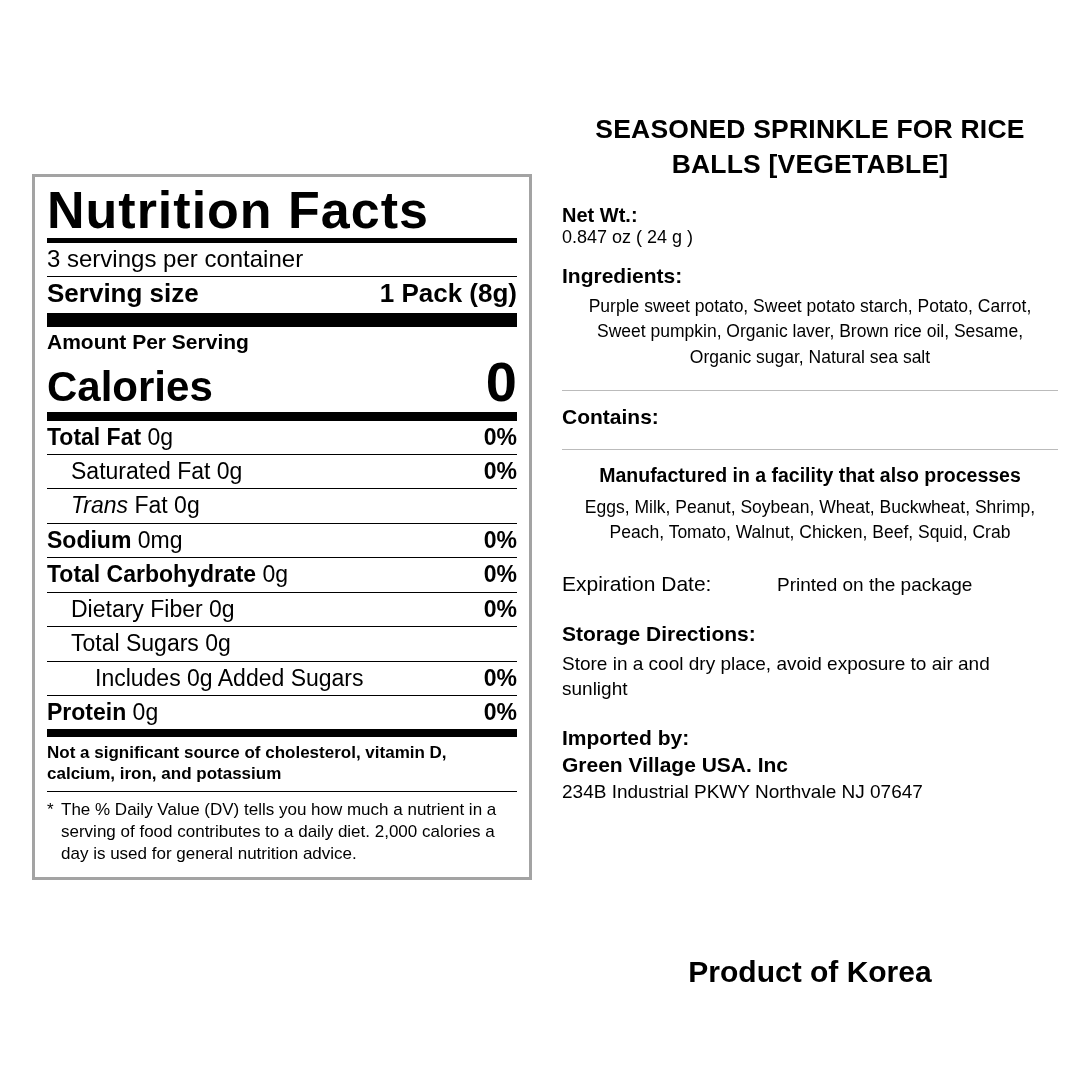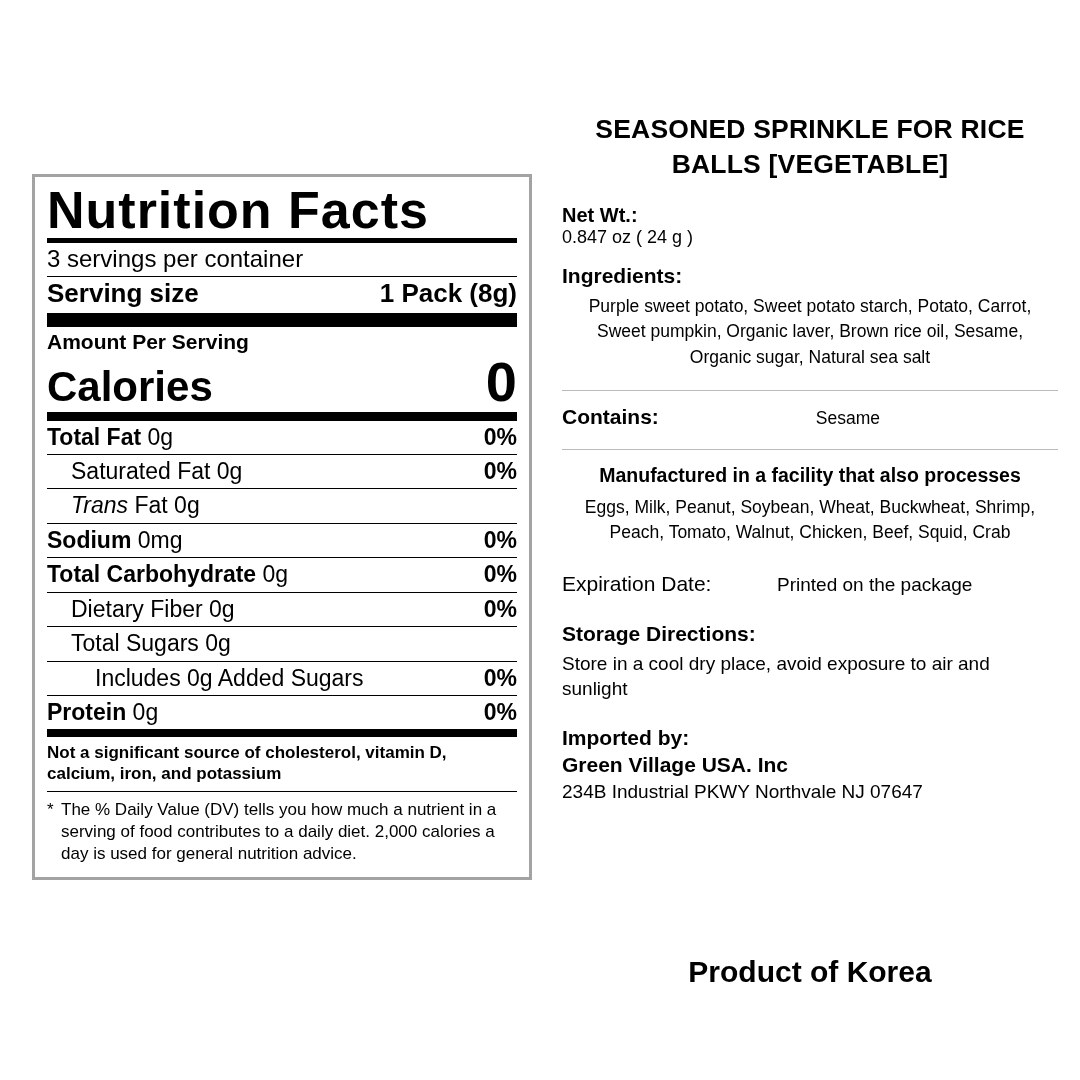--- a/index.html
+++ b/index.html
@@ -332,21 +332,20 @@
     <span class="v">0.847 oz ( 24 g )</span>
   </div>
 
   <div class="block-head">Ingredients:</div>
   <div class="body-center">Purple sweet potato, Sweet potato starch, Potato, Carrot, Sweet pumpkin, Organic laver, Brown rice oil, Sesame, Organic sugar, Natural sea salt</div>
 
   <div class="divider"></div>
 
   <div class="contains-row">
     <span class="k">Contains:</span>
-    <span class="v">Sesame</span>
   </div>
 
   <div class="divider"></div>
 
   <div class="manu-head">Manufactured in a facility that also processes</div>
   <div class="body-center">Eggs, Milk, Peanut, Soybean, Wheat, Buckwheat, Shrimp, Peach, Tomato, Walnut, Chicken, Beef, Squid, Crab</div>
 
   <div class="exp-row">
     <span class="k">Expiration Date:</span>
     <span class="v">Printed on the package</span>

